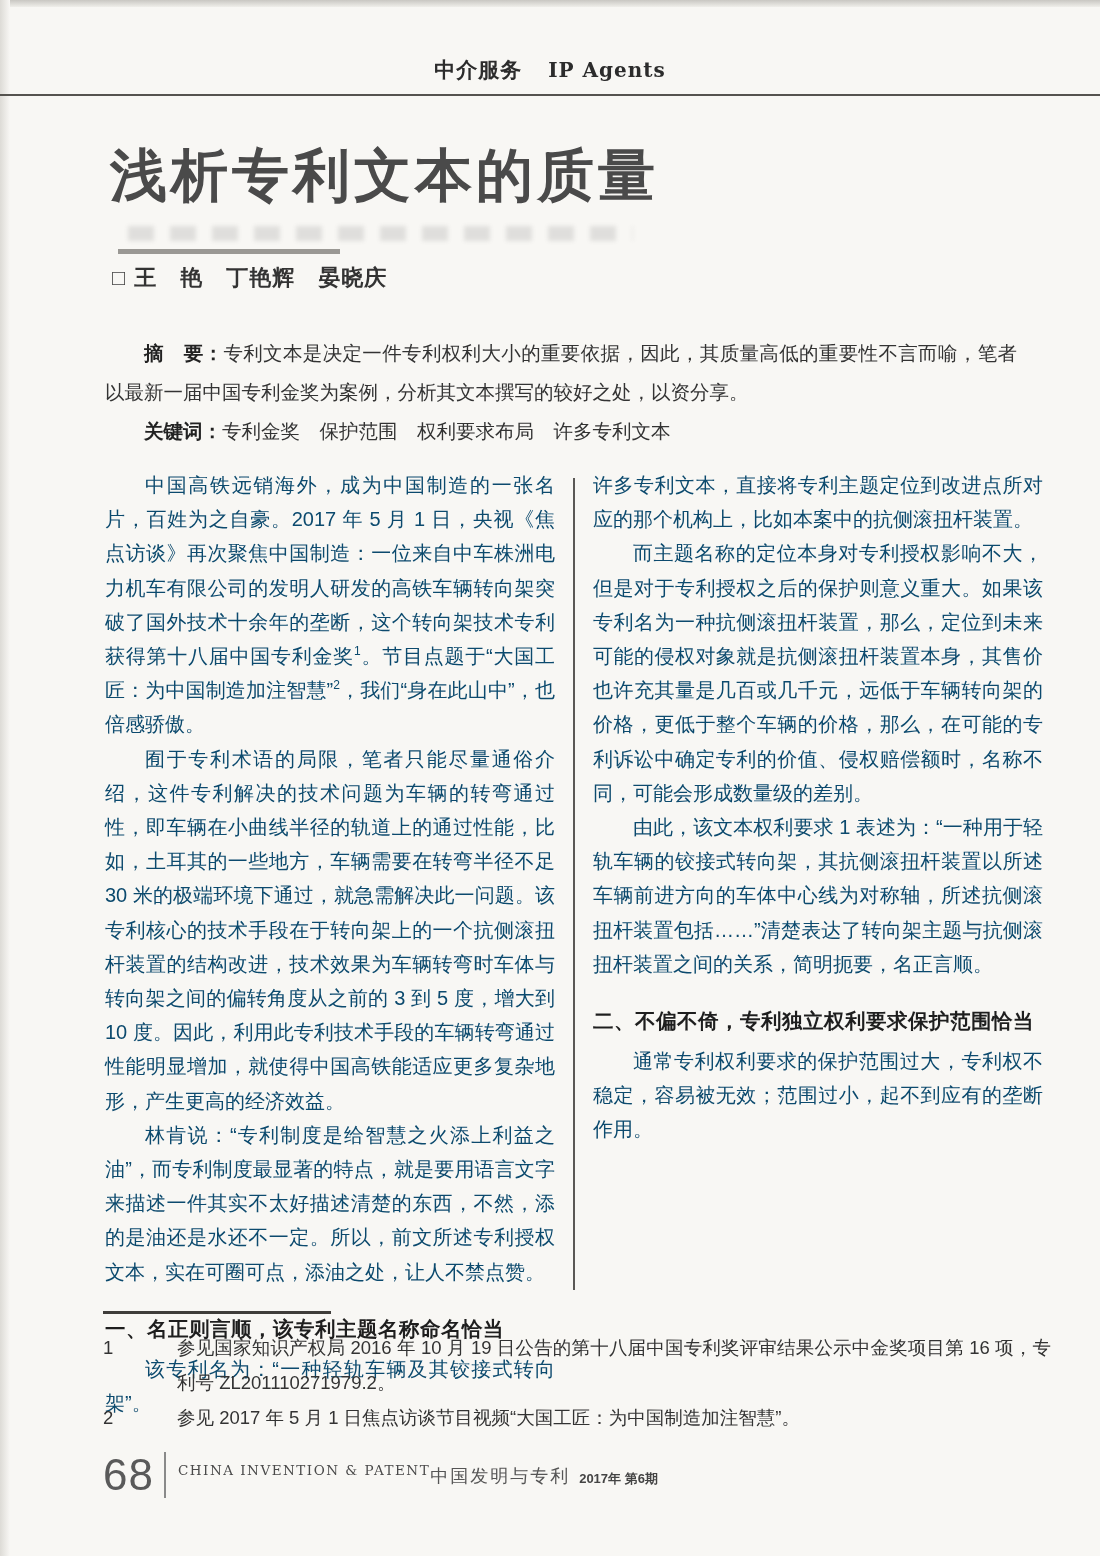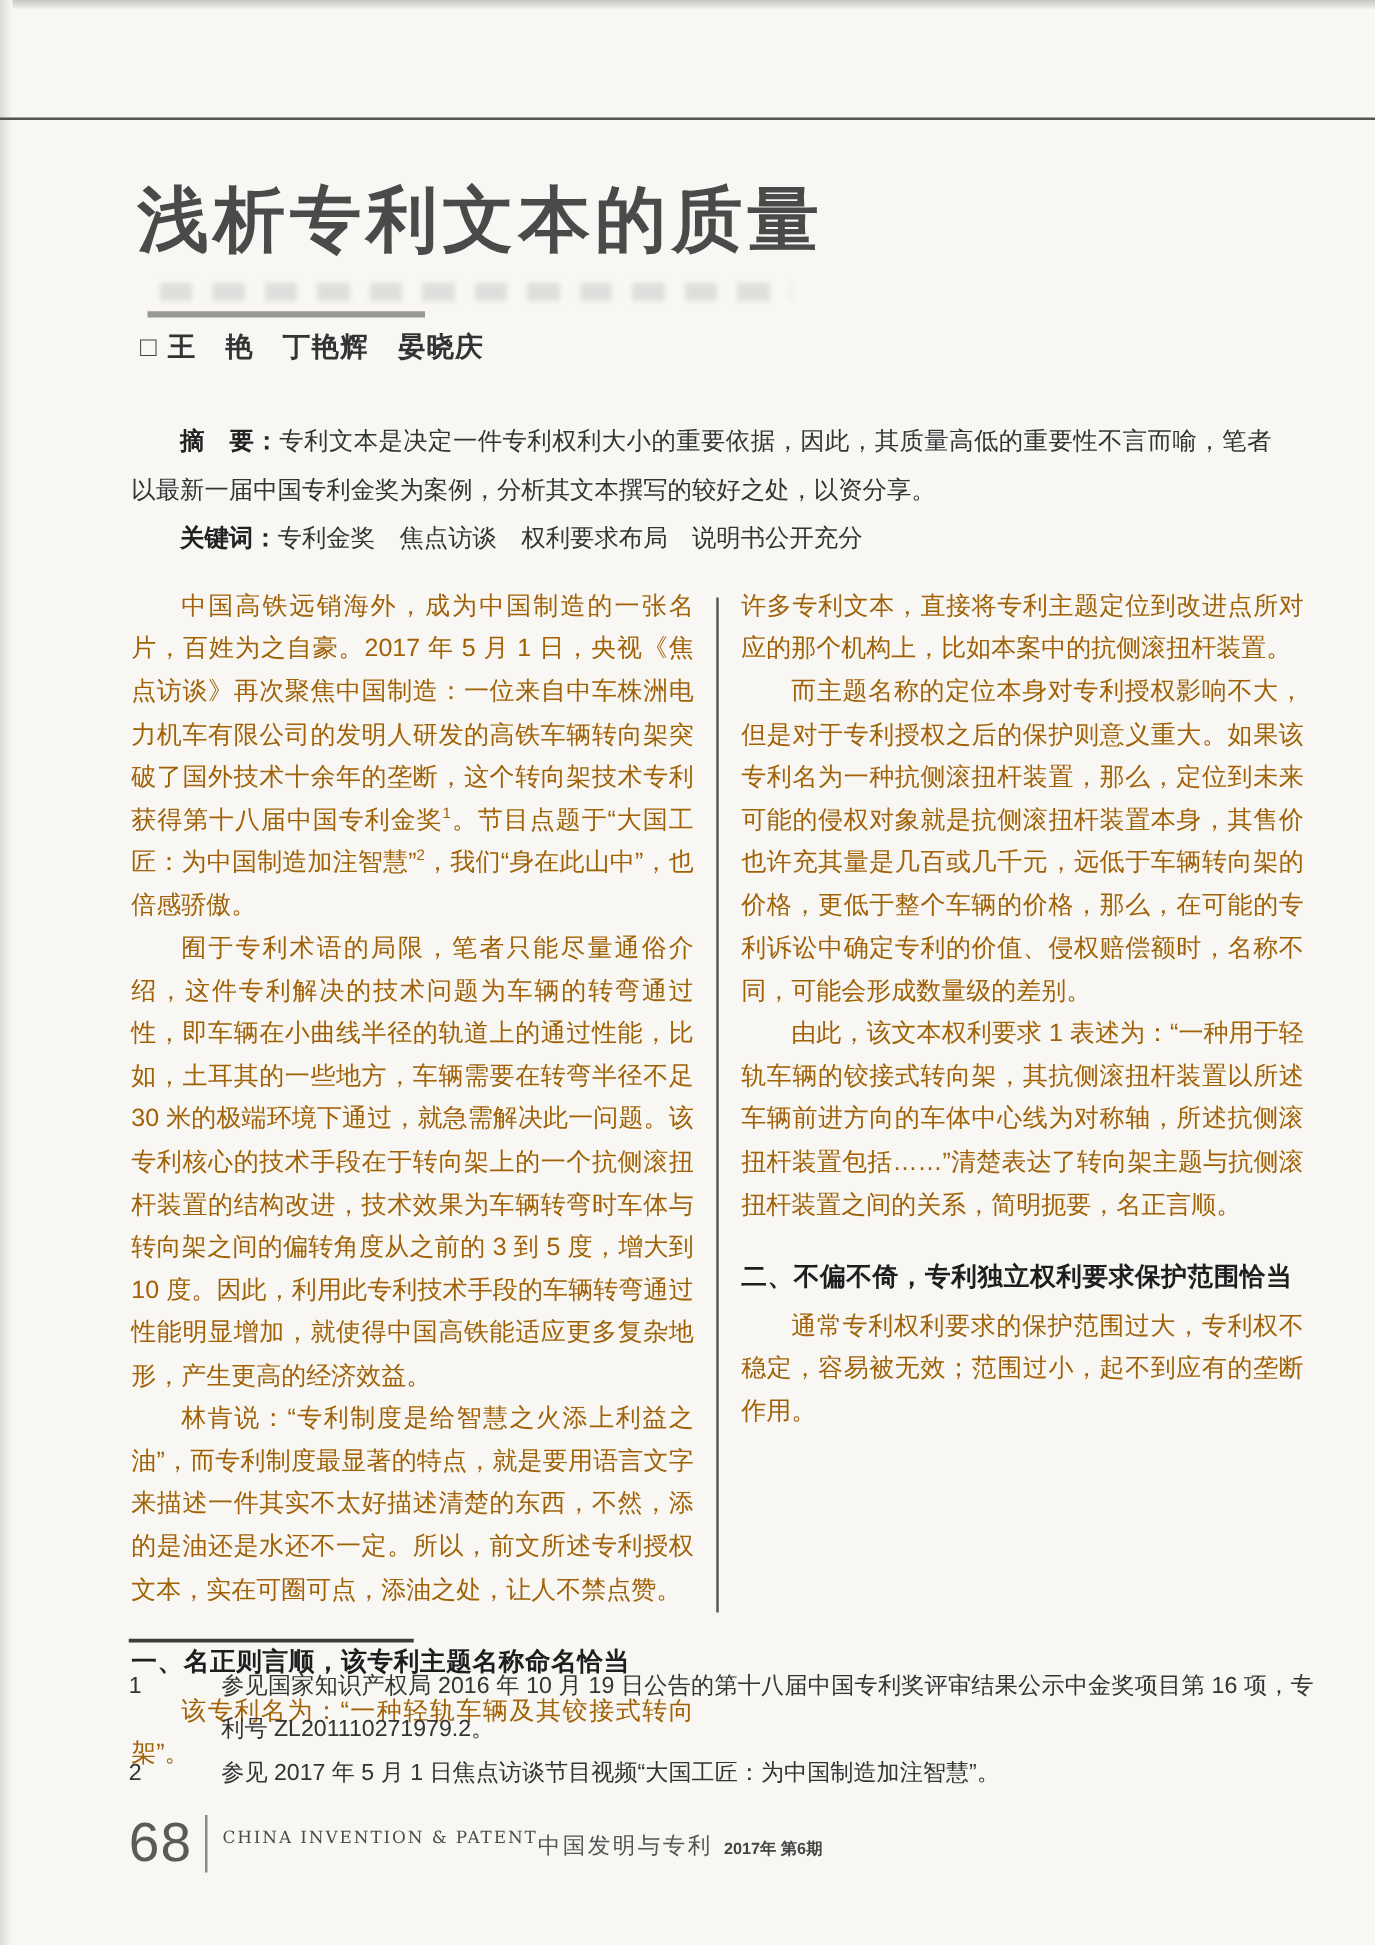--- a/index.html
+++ b/index.html
@@ -36,21 +36,21 @@
   .abstract-block { position:absolute; left:105px; top:334px; width:912px; }
   .abstract-block p { margin:0; font-size:19.5px; line-height:39px; text-align:justify;
     text-indent:2em; color:#333; }
   .ab-label { font-weight:700; color:#222; }
 
   
   .col { position:absolute; top:468px; width:450px; }
   .col-left  { left:105px; }
   .col-right { left:593px; }
   .col p.body { margin:0; font-size:20px; line-height:34.2px; text-align:justify;
-    text-indent:2em; color:#a16207; }
+    text-indent:2em; color:#0c4a6e; }
   .col p.no-indent { text-indent:0; }
   .col h3.sec { margin:26px 0 9px 0; font-size:20.5px; font-weight:700; color:#1e1e1e;
     text-indent:0; letter-spacing:0.5px; }
   sup.fn-ref { font-size:12px; line-height:0; vertical-align:super; }
   .column-divider { position:absolute; left:573px; top:478px; width:2px; height:812px;
     background:#5a5855; }
 
   
   .footnote-rule { position:absolute; left:103px; top:1311px; width:228px; height:3px; background:#3f3d3a; }
   .footnotes { position:absolute; left:103px; top:1330px; width:948px; }
@@ -70,32 +70,35 @@
   .journal-issue { font-size:13px; font-weight:700; color:#444; margin-left:9px; }
 </style>
 </head>
 <body>
 
 <div class="page">
 
   <div class="scan-edge-top"></div>
   <div class="scan-edge-left"></div>
 
+  <div class="header-text">
+    <span class="header-cn">中介服务</span><span class="header-en">IP Agents</span>
+  </div>
   <div class="header-rule"></div>
 
   <h1 class="article-title">浅析专利文本的质量</h1>
   <div class="title-ghost"></div>
   <div class="author-rule"></div>
   <div class="authors">
     <span class="author-marker">□</span><span>王　艳　丁艳辉　晏晓庆</span>
   </div>
 
   <div class="abstract-block">
     <p><span class="ab-label">摘　要：</span><span>专利文本是决定一件专利权利大小的重要依据，因此，其质量高低的重要性不言而喻，笔者以最新一届中国专利金奖为案例，分析其文本撰写的较好之处，以资分享。</span></p>
-    <p><span class="ab-label">关键词：</span><span>专利金奖　焦点访谈　权利要求布局　说明书公开充分</span></p>
+    <p><span class="ab-label">关键词：</span><span>专利金奖　保护范围　权利要求布局　许多专利文本</span></p>
   </div>
 
   <div class="col col-left">
     <p class="body"><span>中国高铁远销海外，成为中国制造的一张名片，百姓为之自豪。2017 年 5 月 1 日，央视《焦点访谈》再次聚焦中国制造：一位来自中车株洲电力机车有限公司的发明人研发的高铁车辆转向架突破了国外技术十余年的垄断，这个转向架技术专利获得第十八届中国专利金奖</span><sup class="fn-ref">1</sup><span>。节目点题于“大国工匠：为中国制造加注智慧”</span><sup class="fn-ref">2</sup><span>，我们“身在此山中”，也倍感骄傲。</span></p>
     <p class="body">囿于专利术语的局限，笔者只能尽量通俗介绍，这件专利解决的技术问题为车辆的转弯通过性，即车辆在小曲线半径的轨道上的通过性能，比如，土耳其的一些地方，车辆需要在转弯半径不足 30 米的极端环境下通过，就急需解决此一问题。该专利核心的技术手段在于转向架上的一个抗侧滚扭杆装置的结构改进，技术效果为车辆转弯时车体与转向架之间的偏转角度从之前的 3 到 5 度，增大到 10 度。因此，利用此专利技术手段的车辆转弯通过性能明显增加，就使得中国高铁能适应更多复杂地形，产生更高的经济效益。</p>
     <p class="body">林肯说：“专利制度是给智慧之火添上利益之油”，而专利制度最显著的特点，就是要用语言文字来描述一件其实不太好描述清楚的东西，不然，添的是油还是水还不一定。所以，前文所述专利授权文本，实在可圈可点，添油之处，让人不禁点赞。</p>
     <h3 class="sec">一、名正则言顺，该专利主题名称命名恰当</h3>
     <p class="body">该专利名为：“一种轻轨车辆及其铰接式转向架”。</p>
   </div>
 

